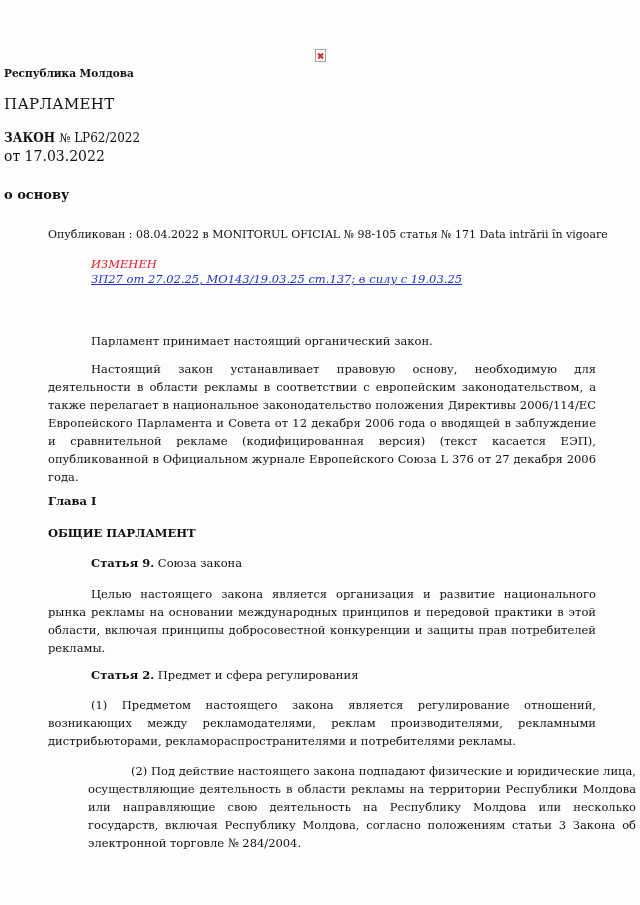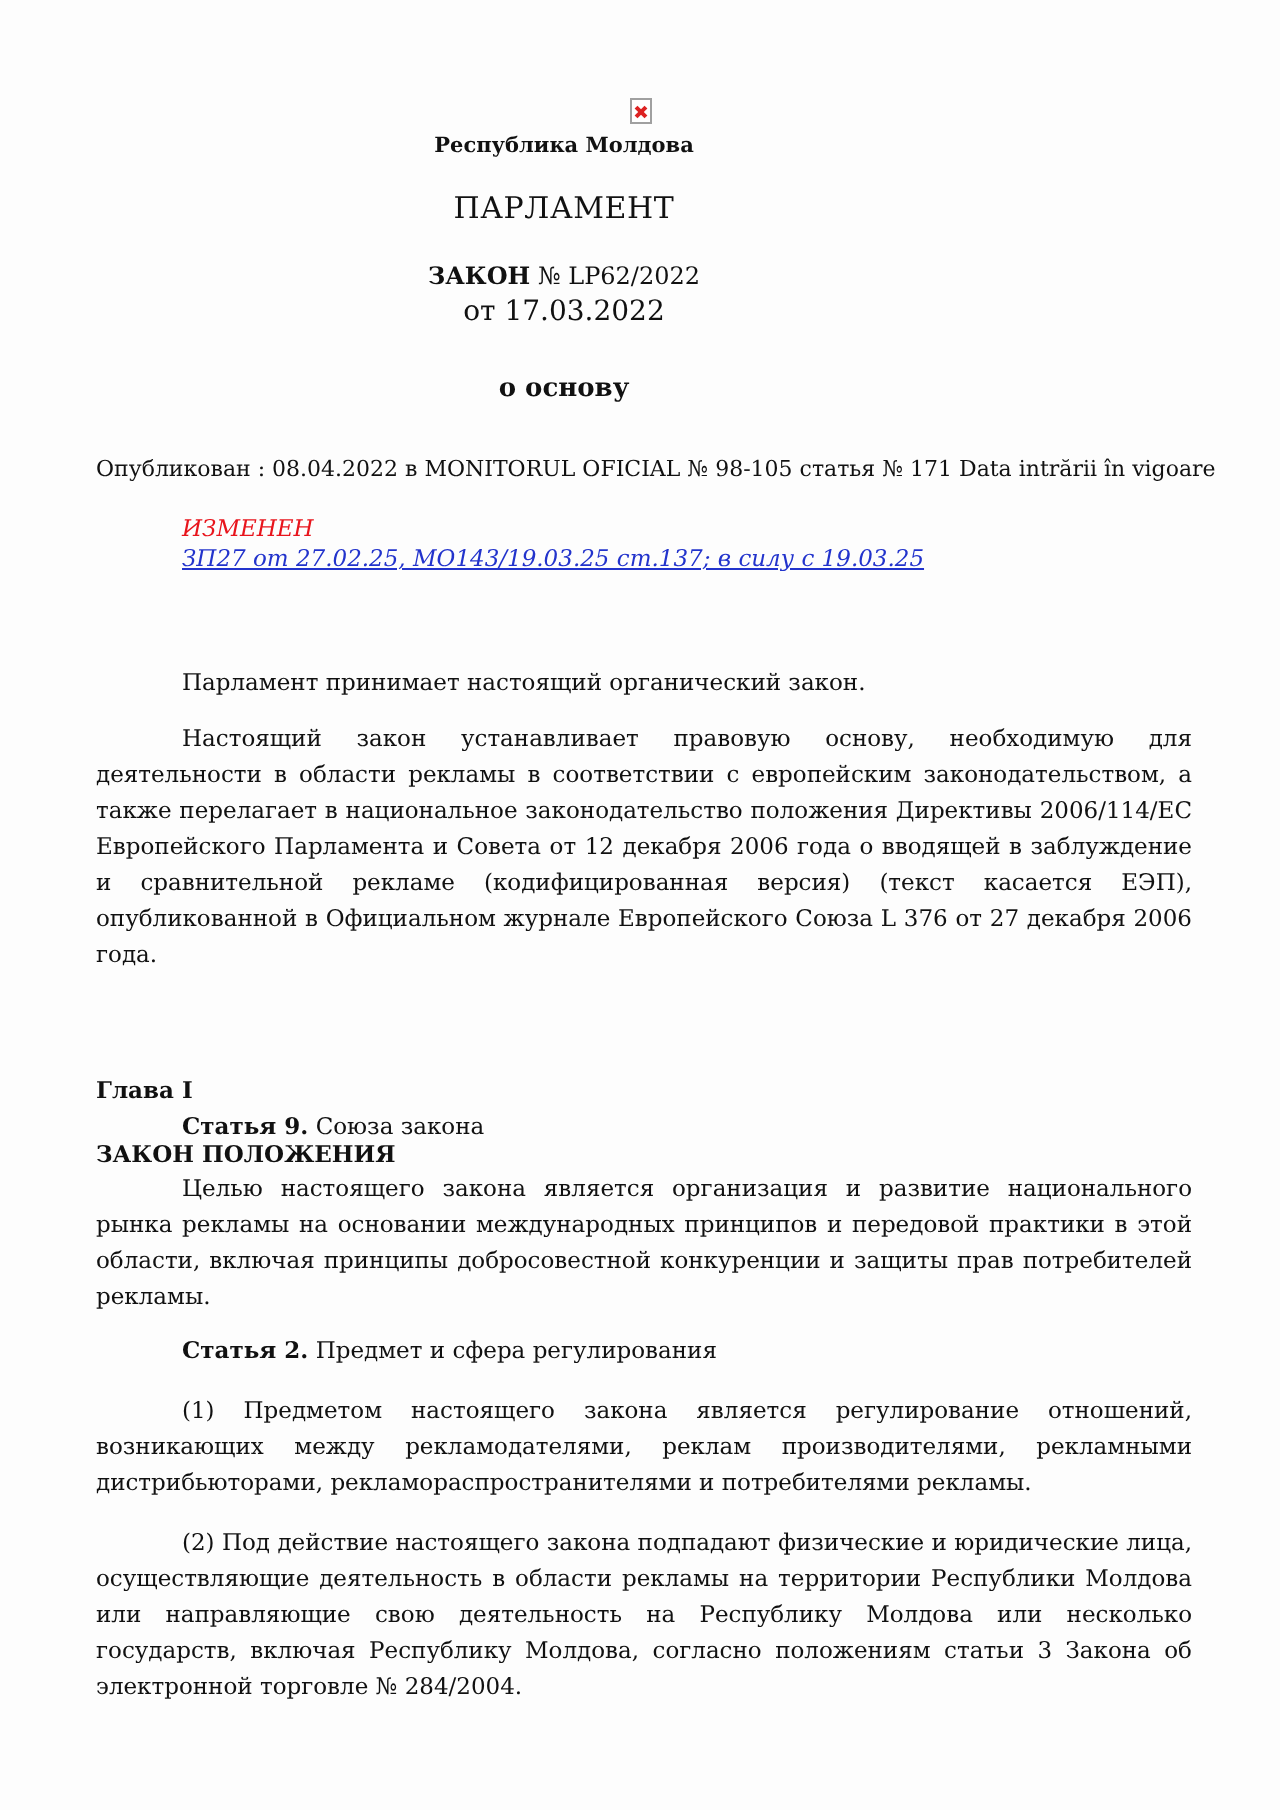--- a/index.html
+++ b/index.html
@@ -8,21 +8,21 @@
       background: #fdfdfd;
     }
     body {
       width: 640px;
       height: 905px;
       overflow: hidden;
       font-family: "DejaVu Serif", "Liberation Serif", serif;
       color: #111;
       position: relative;
     }
-    .center { text-align: center; margin-top: 44px; }
+    .center { text-align: center; }
     .emblem-wrap {
       position: absolute;
       left: 0; width: 640px;
       top: 47px;
       text-align: center;
     }
     .emblem {
       display: inline-block;
       width: 11px; height: 13px;
       border: 1px solid #a0a0a0;
@@ -34,22 +34,21 @@
       content: "";
       position: absolute;
       left: 1px; top: 5px;
       width: 7px; height: 2px;
       background: #d22;
     }
     .emblem::before { transform: rotate(45deg); }
     .emblem::after { transform: rotate(-45deg); }
     .abs {
       position: absolute;
-      left: 16px; width: 532px;
-      text-align: center;
+      left: 4px; width: 532px;
     }
     .republic {
       top: 67px;
       font-size: 10.5px;
       font-weight: bold;
     }
     .parliament {
       top: 95px;
       font-size: 15px;
       letter-spacing: 0.3px;
@@ -126,24 +125,24 @@
 <div class="published">Опубликован : 08.04.2022 в MONITORUL OFICIAL № 98-105 статья № 171 Data intrării în vigoare</div>
 
 <div class="changed">ИЗМЕНЕН</div>
 <a class="amend-link">ЗП27 от 27.02.25, MO143/19.03.25 ст.137; в силу с 19.03.25</a>
 
 <div class="para indent" style="top:332px;">Парламент принимает настоящий органический закон.</div>
 
 <div class="para indent" style="top:360px;">Настоящий закон устанавливает правовую основу, необходимую для деятельности в области рекламы в соответствии с европейским законодательством, а также перелагает в национальное законодательство положения Директивы 2006/114/ЕС Европейского Парламента и Совета от 12 декабря 2006 года о вводящей в заблуждение и сравнительной рекламе (кодифицированная версия) (текст касается ЕЭП), опубликованной в Официальном журнале Европейского Союза L 376 от 27 декабря 2006 года.</div>
 
 <div class="para center chapter" style="top:492px; text-indent:0;">Глава I</div>
-<div class="para center chapter" style="top:524px; text-indent:0;">ЗАКОН ПОЛОЖЕНИЯ</div>
+<div class="para center chapter" style="top:524px; text-indent:0;">ОБЩИЕ ПАРЛАМЕНТ</div>
 
 <div class="para indent" style="top:554px;">
   <span class="bold">Статья 9.</span><span> Союза закона</span>
 </div>
 <div class="para indent" style="top:585px;">Целью настоящего закона является организация и развитие национального рынка рекламы на основании международных принципов и передовой практики в этой области, включая принципы добросовестной конкуренции и защиты прав потребителей рекламы.</div>
 
 <div class="para indent" style="top:666px;">
   <span class="bold">Статья 2.</span><span> Предмет и сфера регулирования</span>
 </div>
 <div class="para indent" style="top:696px;">(1) Предметом настоящего закона является регулирование отношений, возникающих между рекламодателями, реклам производителями, рекламными дистрибьюторами, рекламораспространителями и потребителями рекламы.</div>
-<div class="para indent" style="top:762px;">(2) Под действие настоящего закона подпадают физические и юридические лица, осуществляющие деятельность в области рекламы на территории Республики Молдова или направляющие свою деятельность на Республику Молдова или несколько государств, включая Республику Молдова, согласно положениям статьи 3 Закона об электронной торговле № 284/2004.</div>
+<div class="para indent" style="top:762px;margin-left:40px;">(2) Под действие настоящего закона подпадают физические и юридические лица, осуществляющие деятельность в области рекламы на территории Республики Молдова или направляющие свою деятельность на Республику Молдова или несколько государств, включая Республику Молдова, согласно положениям статьи 3 Закона об электронной торговле № 284/2004.</div>
 
 </body></html>

